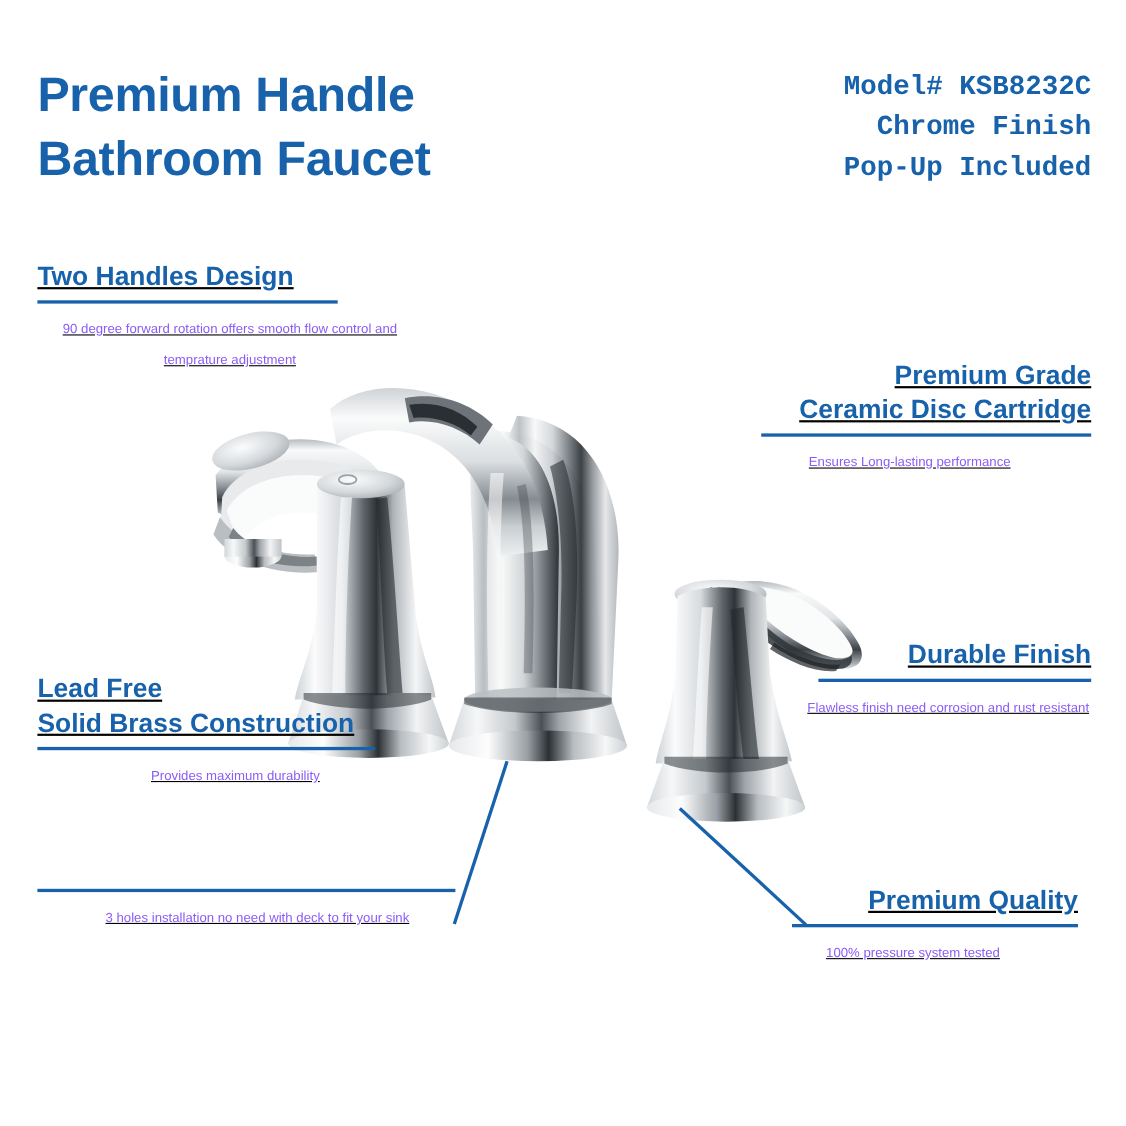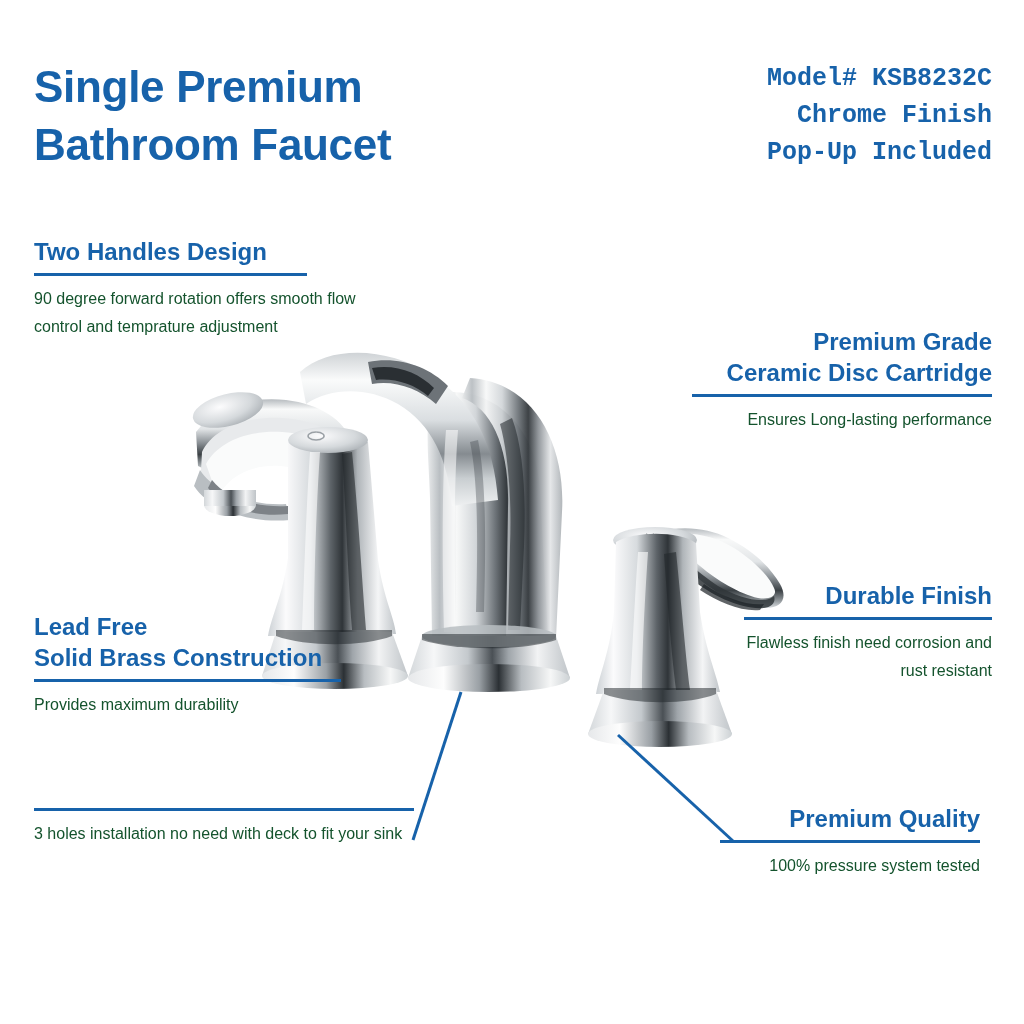--- a/index.html
+++ b/index.html
@@ -27,37 +27,38 @@
     right:32px; top:60px; width:400px;
     text-align:right;
     color:#1762aa;
     font-size:25px; font-weight:bold;
     line-height:37px;
     font-family:Liberation Mono, monospace;
   }
   #model-block span { display:block; }
 
   
-  .feature { position:absolute; }
+  .feature { position:absolute;text-decoration:underline; }
   .feature .f-head {
     color:#1762aa;
     font-weight:bold;
     font-size:24px;
     line-height:31px;
     white-space:nowrap;
   }
   .feature .f-head .hl { display:block; }
   .feature .f-rule {
     height:3px; background:#1762aa;
     margin-top:6px; margin-bottom:9px;
   }
   .feature .f-body {
-    color:#14532d;
-    font-size:16px;
+    color:#8b5cf6;
+    font-size:12px;
     line-height:28px;
+    text-align:center;
   }
   .feature.align-right { text-align:right; }
   .feature.align-right .f-head { white-space:nowrap; }
 
   
   #feature-two-handles { left:34px; top:236px; width:350px; }
   #feature-two-handles .f-rule { width:273px; }
 
   #feature-premium-grade { right:32px; top:326px; width:330px; }
   #feature-premium-grade .f-rule { width:300px; margin-left:auto; }
@@ -261,21 +262,21 @@
   <ellipse cx="660" cy="734" rx="72" ry="13" fill="url(#ringGrad)"></ellipse>
   <path d="M604,694 C 632,705 690,705 716,694 L 716,688 L 604,688 Z" fill="#1e2327" opacity="0.5"></path>
 </svg>
 
 <svg id="leader-lines" viewBox="0 0 1024 1024" xmlns="http://www.w3.org/2000/svg">
   <polyline points="413,840 461,692" fill="none" stroke="#1762aa" stroke-width="3"></polyline>
   <polyline points="618,735 733,841" fill="none" stroke="#1762aa" stroke-width="3"></polyline>
 </svg>
 
 <div class="abs" id="product-title">
-  <span class="tline">Single Premium</span>
+  <span class="tline">Premium Handle</span>
   <span class="tline">Bathroom Faucet</span>
 </div>
 
 <div class="abs" id="model-block">
   <span>Model# KSB8232C</span>
   <span>Chrome Finish</span>
   <span>Pop-Up Included</span>
 </div>
 
 <div class="feature" id="feature-two-handles">

